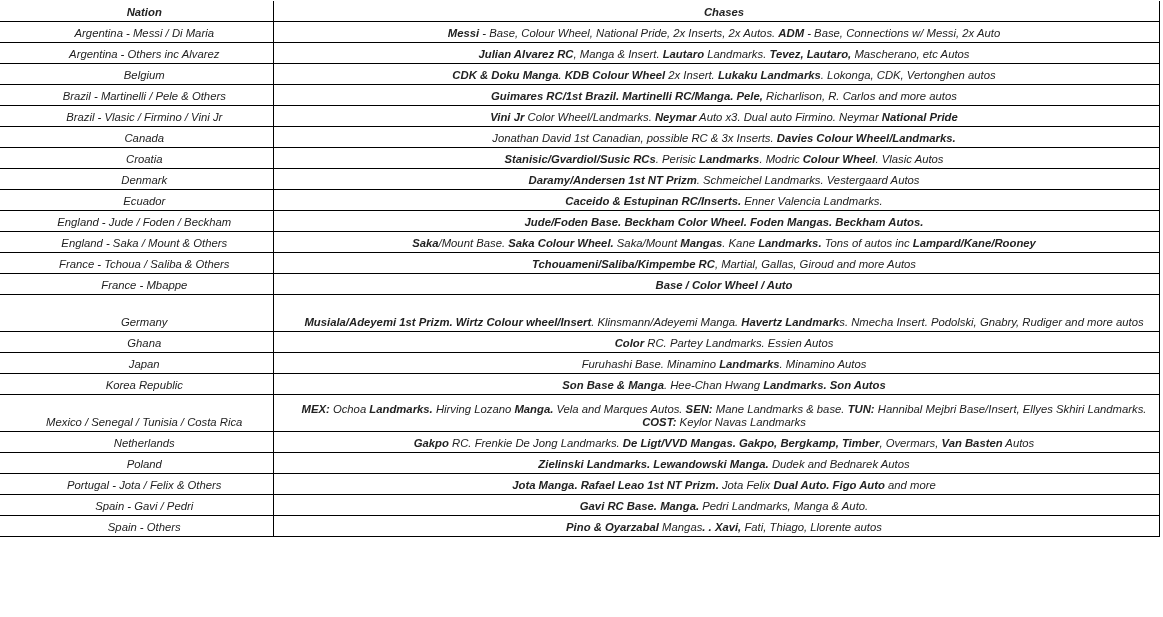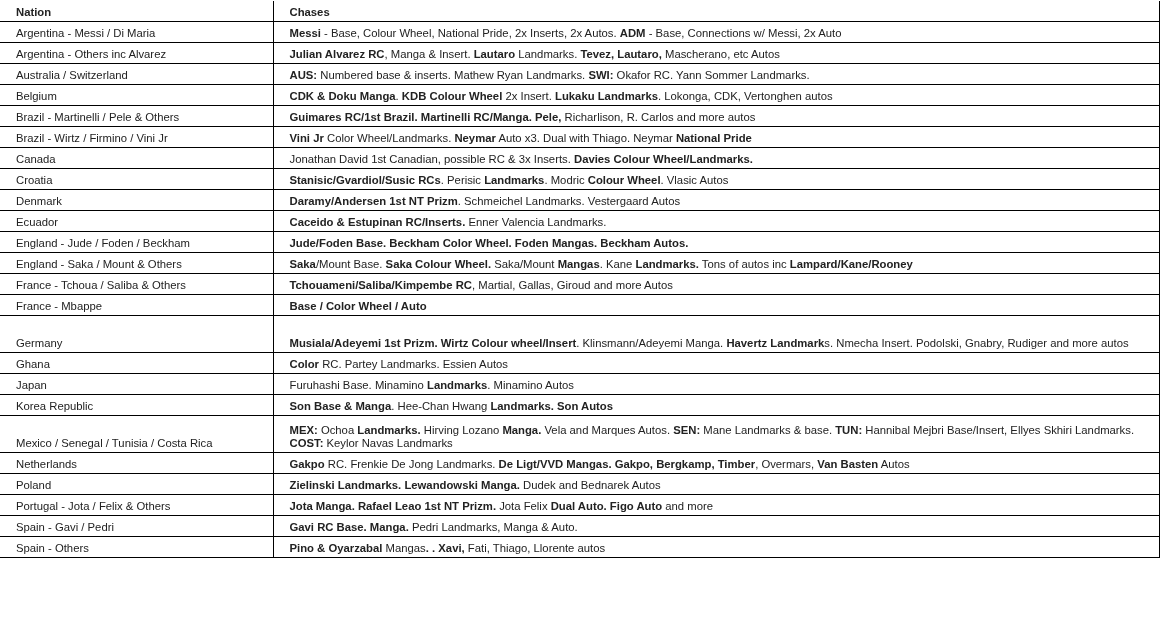--- a/index.html
+++ b/index.html
@@ -15,24 +15,25 @@
   }
   table.sheet col.c1 { width: 273px; }
   table.sheet col.c2 { width: 886px; }
   table.sheet td, table.sheet th {
     border-bottom: 1px solid #000000;
     border-right: 1px solid #000000;
     padding: 0 0 0 16px;
     height: 18px;
     line-height: 13px;
     vertical-align: bottom;
-    text-align: left;
+    text-align: center;
     font-weight: normal;
     white-space: normal;
     overflow: hidden;
+    font-style: italic;
   }
   table.sheet th { font-weight: bold; padding-bottom: 2px; }
   table.sheet td { padding-bottom: 2px; }
   table.sheet tr.tall td { height: 34px; }
   .b { font-weight: bold; }
   .nation { color: #222222; margin-left: 20px; }
   .below {
     position: absolute; left: 0; top: 611px; width: 1163px; height: 6px;
     background: #ffffff;
   }
@@ -54,34 +55,30 @@
   <tbody id="rows">
       <tr>
     <td class="nation">Argentina - Messi / Di Maria</td>
     <td class="chases"><span class="b">Messi</span><span> - Base, Colour Wheel, National Pride, 2x Inserts, 2x Autos. </span><span class="b">ADM</span><span> - Base, Connections w/ Messi, 2x Auto</span></td>
   </tr>
       <tr>
     <td class="nation">Argentina - Others inc Alvarez</td>
     <td class="chases"><span class="b">Julian Alvarez RC</span><span>, Manga &amp; Insert. </span><span class="b">Lautaro</span><span> Landmarks. </span><span class="b">Tevez, Lautaro,</span><span> Mascherano, etc Autos</span></td>
   </tr>
       <tr>
-    <td class="nation">Australia / Switzerland</td>
-    <td class="chases"><span class="b">AUS:</span><span> Numbered base &amp; inserts. Mathew Ryan Landmarks. </span><span class="b">SWI:</span><span> Okafor RC. Yann Sommer Landmarks.</span></td>
-  </tr>
-      <tr>
     <td class="nation">Belgium</td>
     <td class="chases"><span class="b">CDK &amp; Doku Manga</span><span>. </span><span class="b">KDB Colour Wheel</span><span> 2x Insert. </span><span class="b">Lukaku Landmarks</span><span>. Lokonga, CDK, Vertonghen autos</span></td>
   </tr>
       <tr>
     <td class="nation">Brazil - Martinelli / Pele &amp; Others</td>
     <td class="chases"><span class="b">Guimares RC/1st Brazil. Martinelli RC/Manga. Pele,</span><span> Richarlison, R. Carlos and more autos</span></td>
   </tr>
       <tr>
-    <td class="nation">Brazil - Wirtz / Firmino / Vini Jr</td>
-    <td class="chases"><span class="b">Vini Jr</span><span> Color Wheel/Landmarks. </span><span class="b">Neymar</span><span> Auto x3. Dual with Thiago. Neymar </span><span class="b">National Pride</span></td>
+    <td class="nation">Brazil - Vlasic / Firmino / Vini Jr</td>
+    <td class="chases"><span class="b">Vini Jr</span><span> Color Wheel/Landmarks. </span><span class="b">Neymar</span><span> Auto x3. Dual auto Firmino. Neymar </span><span class="b">National Pride</span></td>
   </tr>
       <tr>
     <td class="nation">Canada</td>
     <td class="chases"><span>Jonathan David 1st Canadian, possible RC &amp; 3x Inserts. </span><span class="b">Davies Colour Wheel/Landmarks.</span></td>
   </tr>
       <tr>
     <td class="nation">Croatia</td>
     <td class="chases"><span class="b">Stanisic/Gvardiol/Susic RCs</span><span>. Perisic </span><span class="b">Landmarks</span><span>. Modric </span><span class="b">Colour Wheel</span><span>. Vlasic Autos</span></td>
   </tr>
       <tr>

